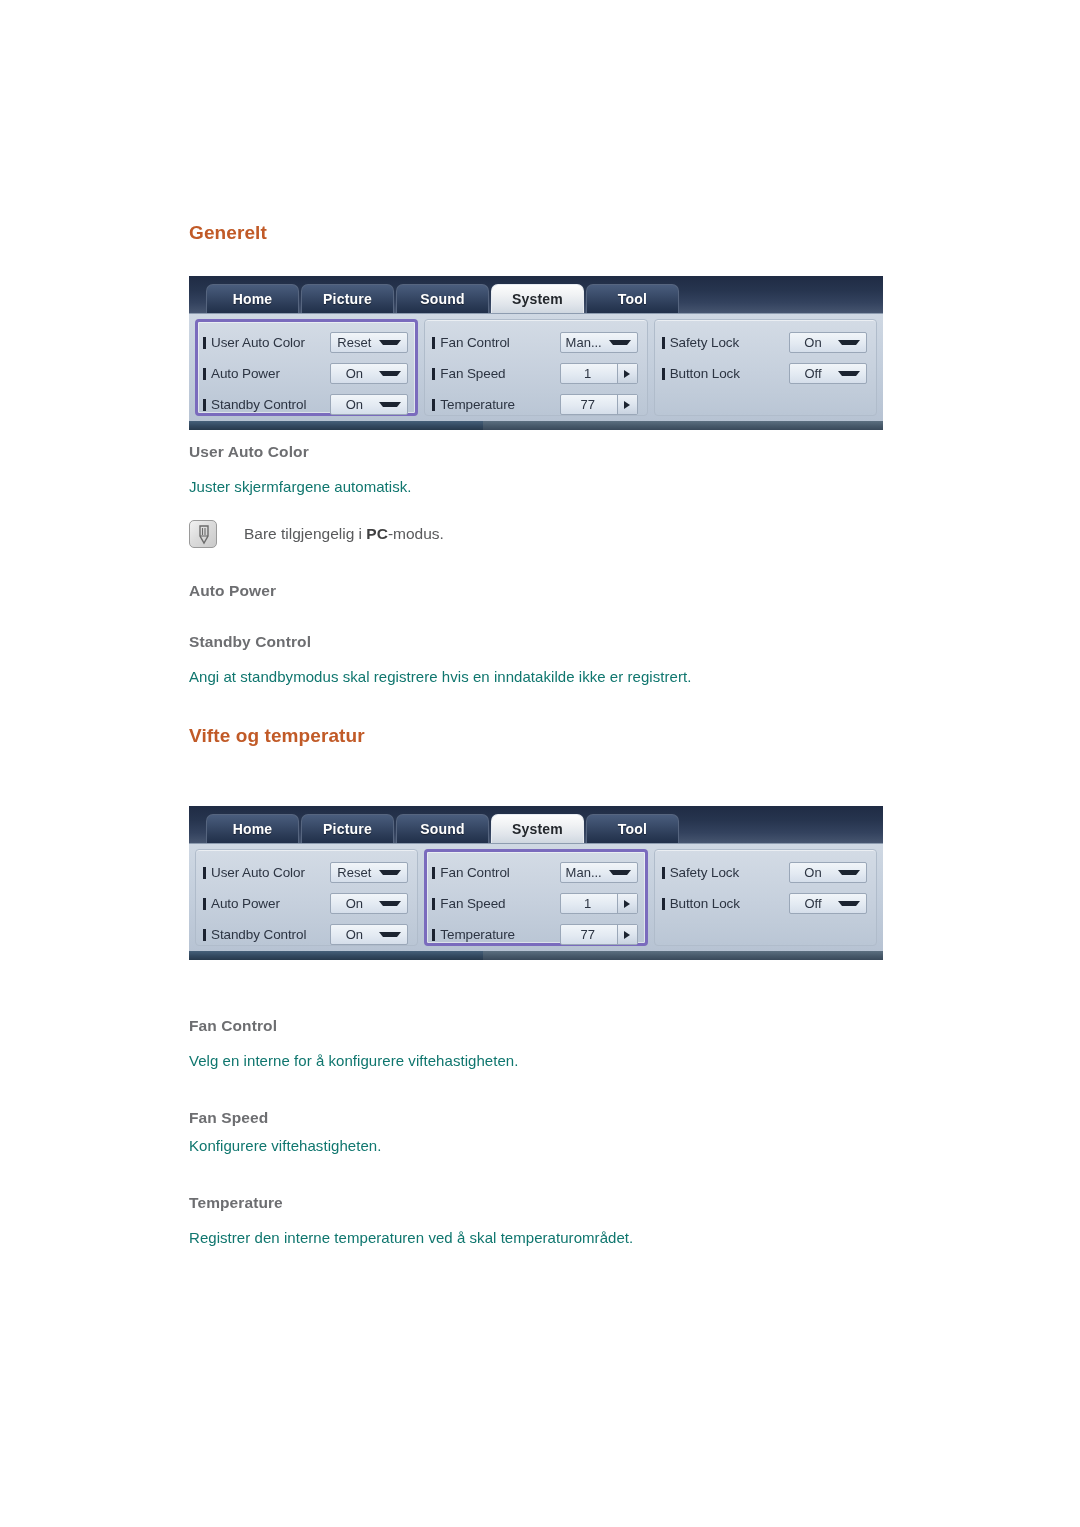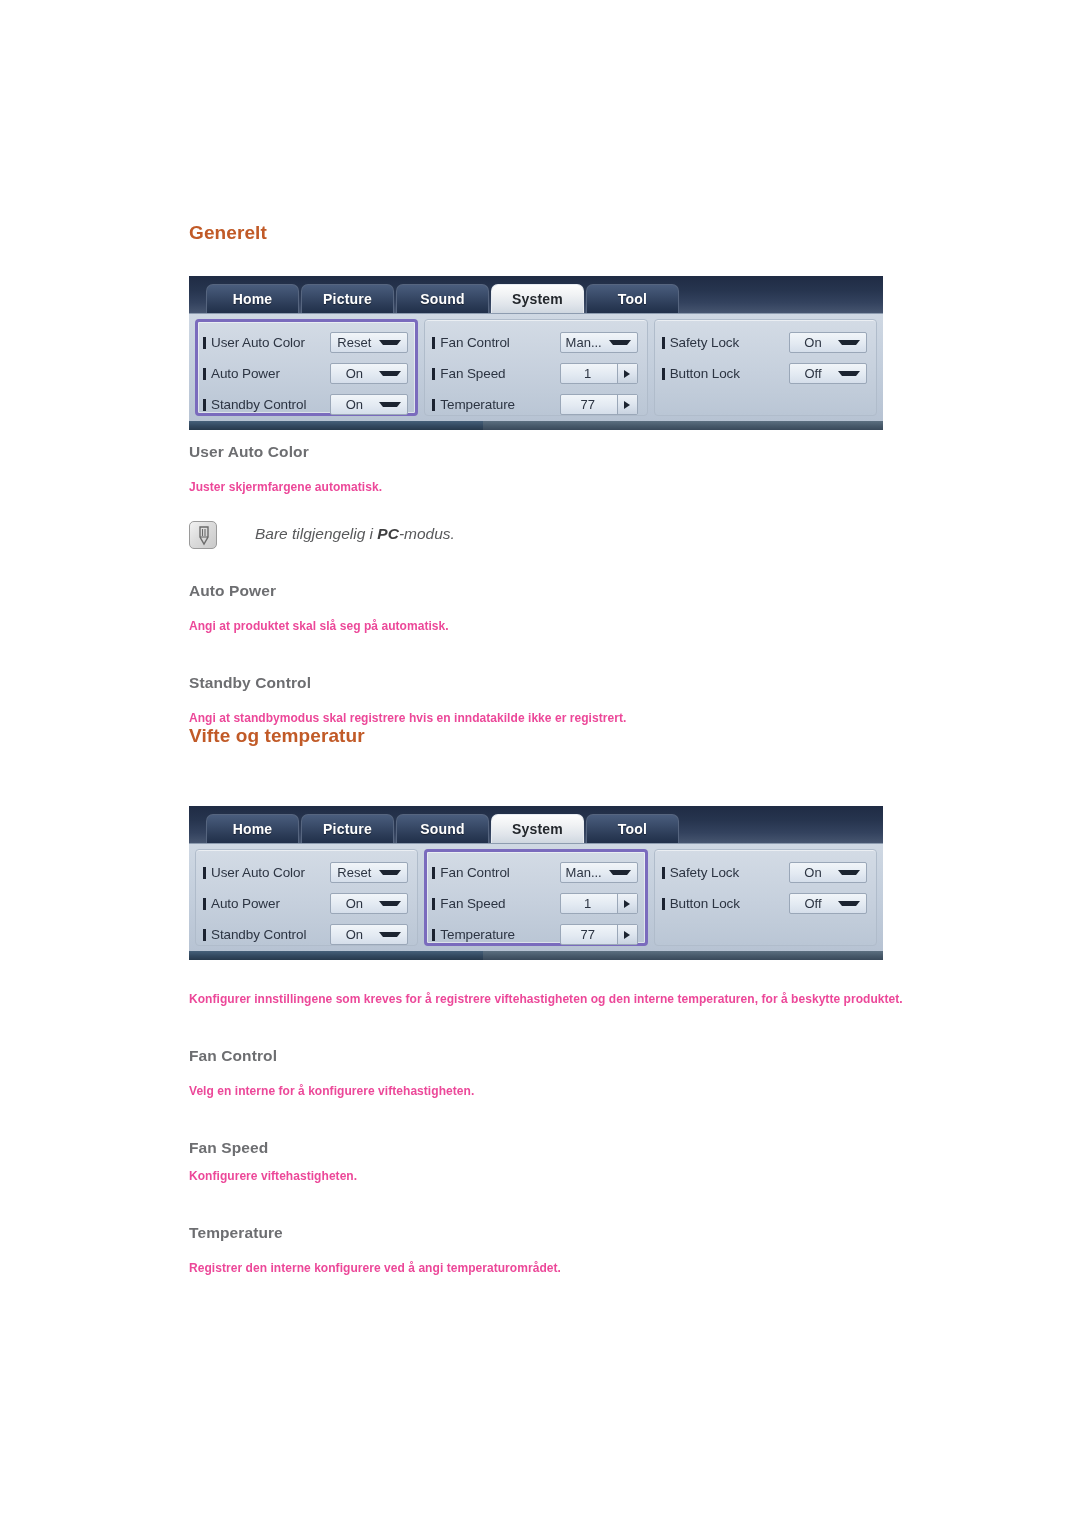--- a/index.html
+++ b/index.html
@@ -42,33 +42,32 @@
   }
   h3.sub-title {
     font-size: 15.5px;
     font-weight: bold;
     color: #6d6e71;
     margin: 0;
     padding: 0;
     letter-spacing: .1px;
   }
   p.body-text {
-    font-size: 12px;
-    font-weight: bold;
-    color: #ec4899;
+    font-size: 15px;
+    font-weight: normal;
+    color: #0f766e;
     margin: 0;
     padding: 0;
     line-height: 30px;
     letter-spacing: .05px;
   }
   .note-row {
     display: flex;
-    align-items: flex-end;
-    gap: 16px;
-    font-style: italic;
+    align-items: flex-start;
+    gap: 5px;
   }
   .note-icon {
     width: 28px;
     height: 28px;
     flex: 0 0 28px;
     border-radius: 5px;
     background: linear-gradient(135deg,#f2f2f2 0%,#dcdcdc 45%,#c9c9c9 100%);
     border: 1px solid #9a9a9a;
     box-sizing: border-box;
     position: relative;
@@ -345,21 +344,20 @@
           <div class="note-icon">
             <svg width="20" height="22" viewBox="0 0 20 22">
               <path d="M6 2 L14 2 L14 12 L10 19 L6 12 Z" fill="none" stroke="#6b6b6b" stroke-width="1.4"></path>
               <path d="M8.5 4 L8.5 11 M11 4 L11 11" stroke="#6b6b6b" stroke-width="1.1"></path>
               <path d="M6 12 L14 12" stroke="#6b6b6b" stroke-width="1.1"></path>
             </svg>
           </div>
           <div class="note-text"><span>Bare tilgjengelig i </span><b>PC</b><span>-modus.</span></div>
         </div>
         <h3 class="sub-title" style="margin-top: 33px; margin-bottom: 0px;">Auto Power</h3>
-        <p class="body-text" style="margin-top: 11px; margin-bottom: 0px;">Angi at produktet skal slå seg på automatisk.</p>
         <h3 class="sub-title" style="margin-top: 33px; margin-bottom: 0px;">Standby Control</h3>
         <p class="body-text" style="margin-top: 11px; margin-bottom: 0px;">Angi at standbymodus skal registrere hvis en inndatakilde ikke er registrert.</p>
       </div>
       <h2 class="section-title" style="position: absolute; left: 0px; top: 725px;">Vifte og temperatur</h2>
       <div style="position: absolute; left: 0px; top: 806px;">
         <div class="osd">
           <div class="osd-tabs">
             <div class="tab">Home</div>
             <div class="tab">Picture</div>
             <div class="tab">Sound</div>
@@ -457,22 +455,21 @@
                 </div>
               </div>
             </div>
           </div>
           <div class="osd-foot">
             <div class="seg"></div>
           </div>
         </div>
       </div>
       <div style="position: absolute; left: 0px; top: 984px; width: 820px;">
-        <p class="body-text" style="margin-top: 0px; margin-bottom: 0px;">Konfigurer innstillingene som kreves for å registrere viftehastigheten og den interne temperaturen, for å beskytte produktet.</p>
         <h3 class="sub-title" style="margin-top: 33px; margin-bottom: 0px;">Fan Control</h3>
         <p class="body-text" style="margin-top: 11px; margin-bottom: 0px;">Velg en interne for å konfigurere viftehastigheten.</p>
         <h3 class="sub-title" style="margin-top: 33px; margin-bottom: 0px;">Fan Speed</h3>
         <p class="body-text" style="margin-top: 4px; margin-bottom: 0px;">Konfigurere viftehastigheten.</p>
         <h3 class="sub-title" style="margin-top: 33px; margin-bottom: 0px;">Temperature</h3>
-        <p class="body-text" style="margin-top: 11px; margin-bottom: 0px;">Registrer den interne konfigurere ved å angi temperaturområdet.</p>
+        <p class="body-text" style="margin-top: 11px; margin-bottom: 0px;">Registrer den interne temperaturen ved å skal temperaturområdet.</p>
       </div>
     </div>
 </div>
 
 </body></html>

